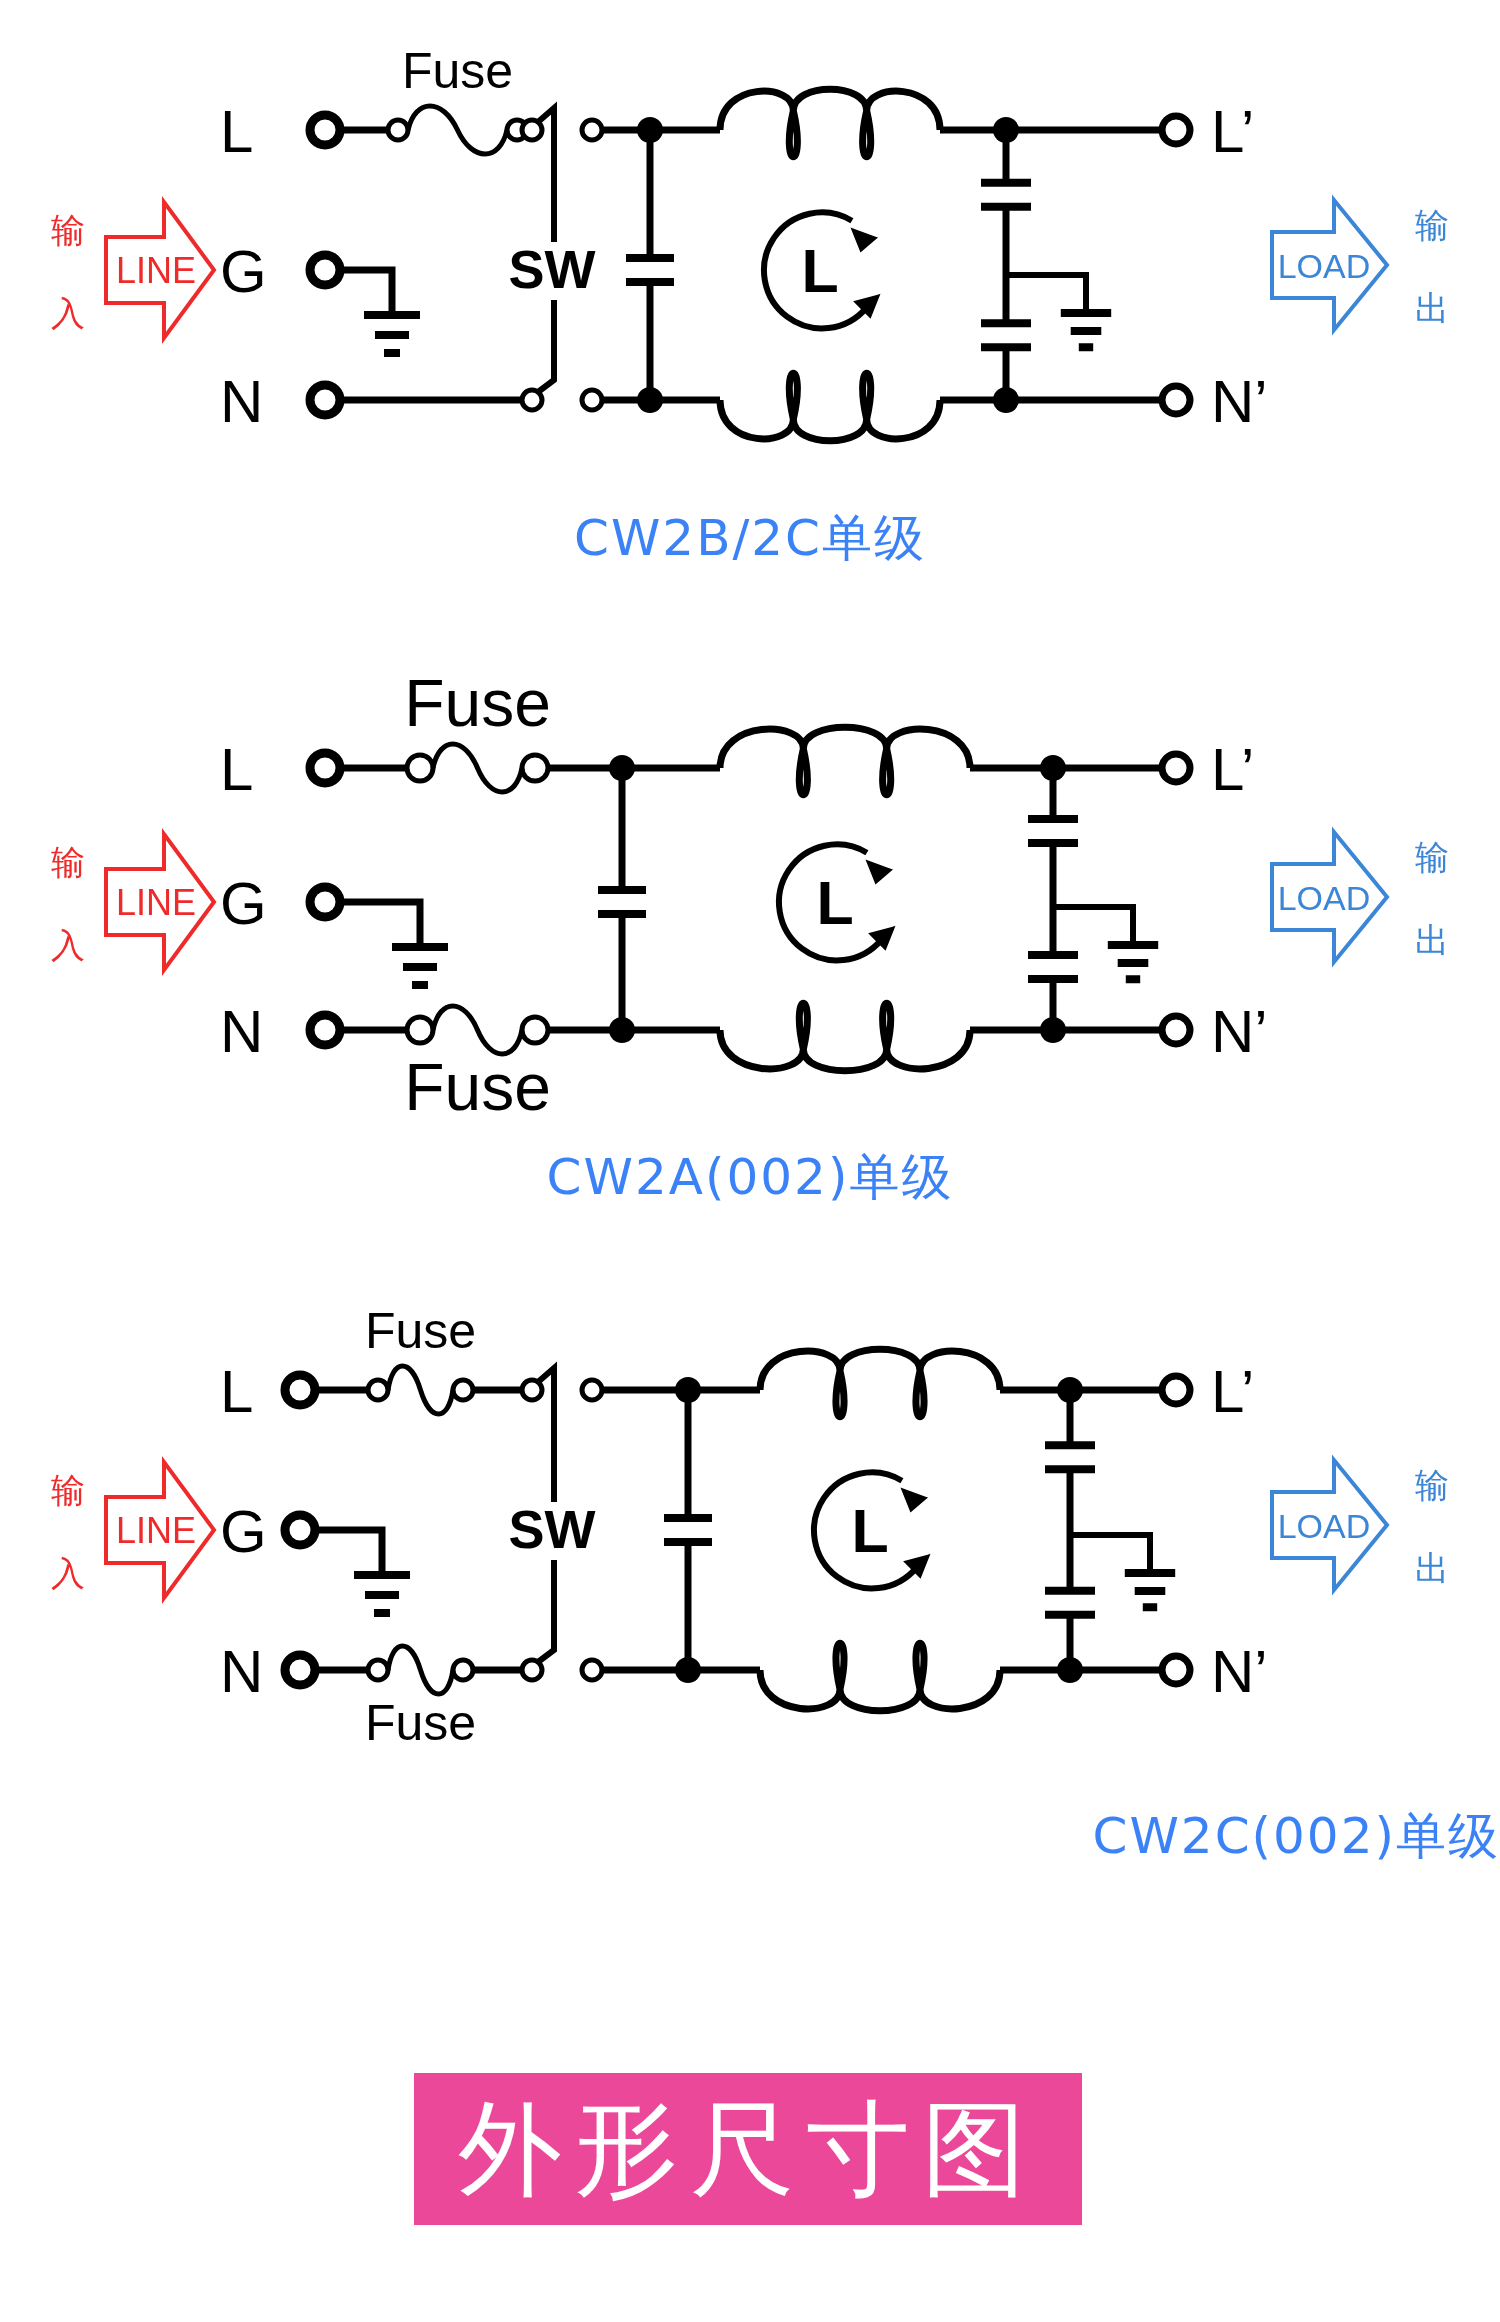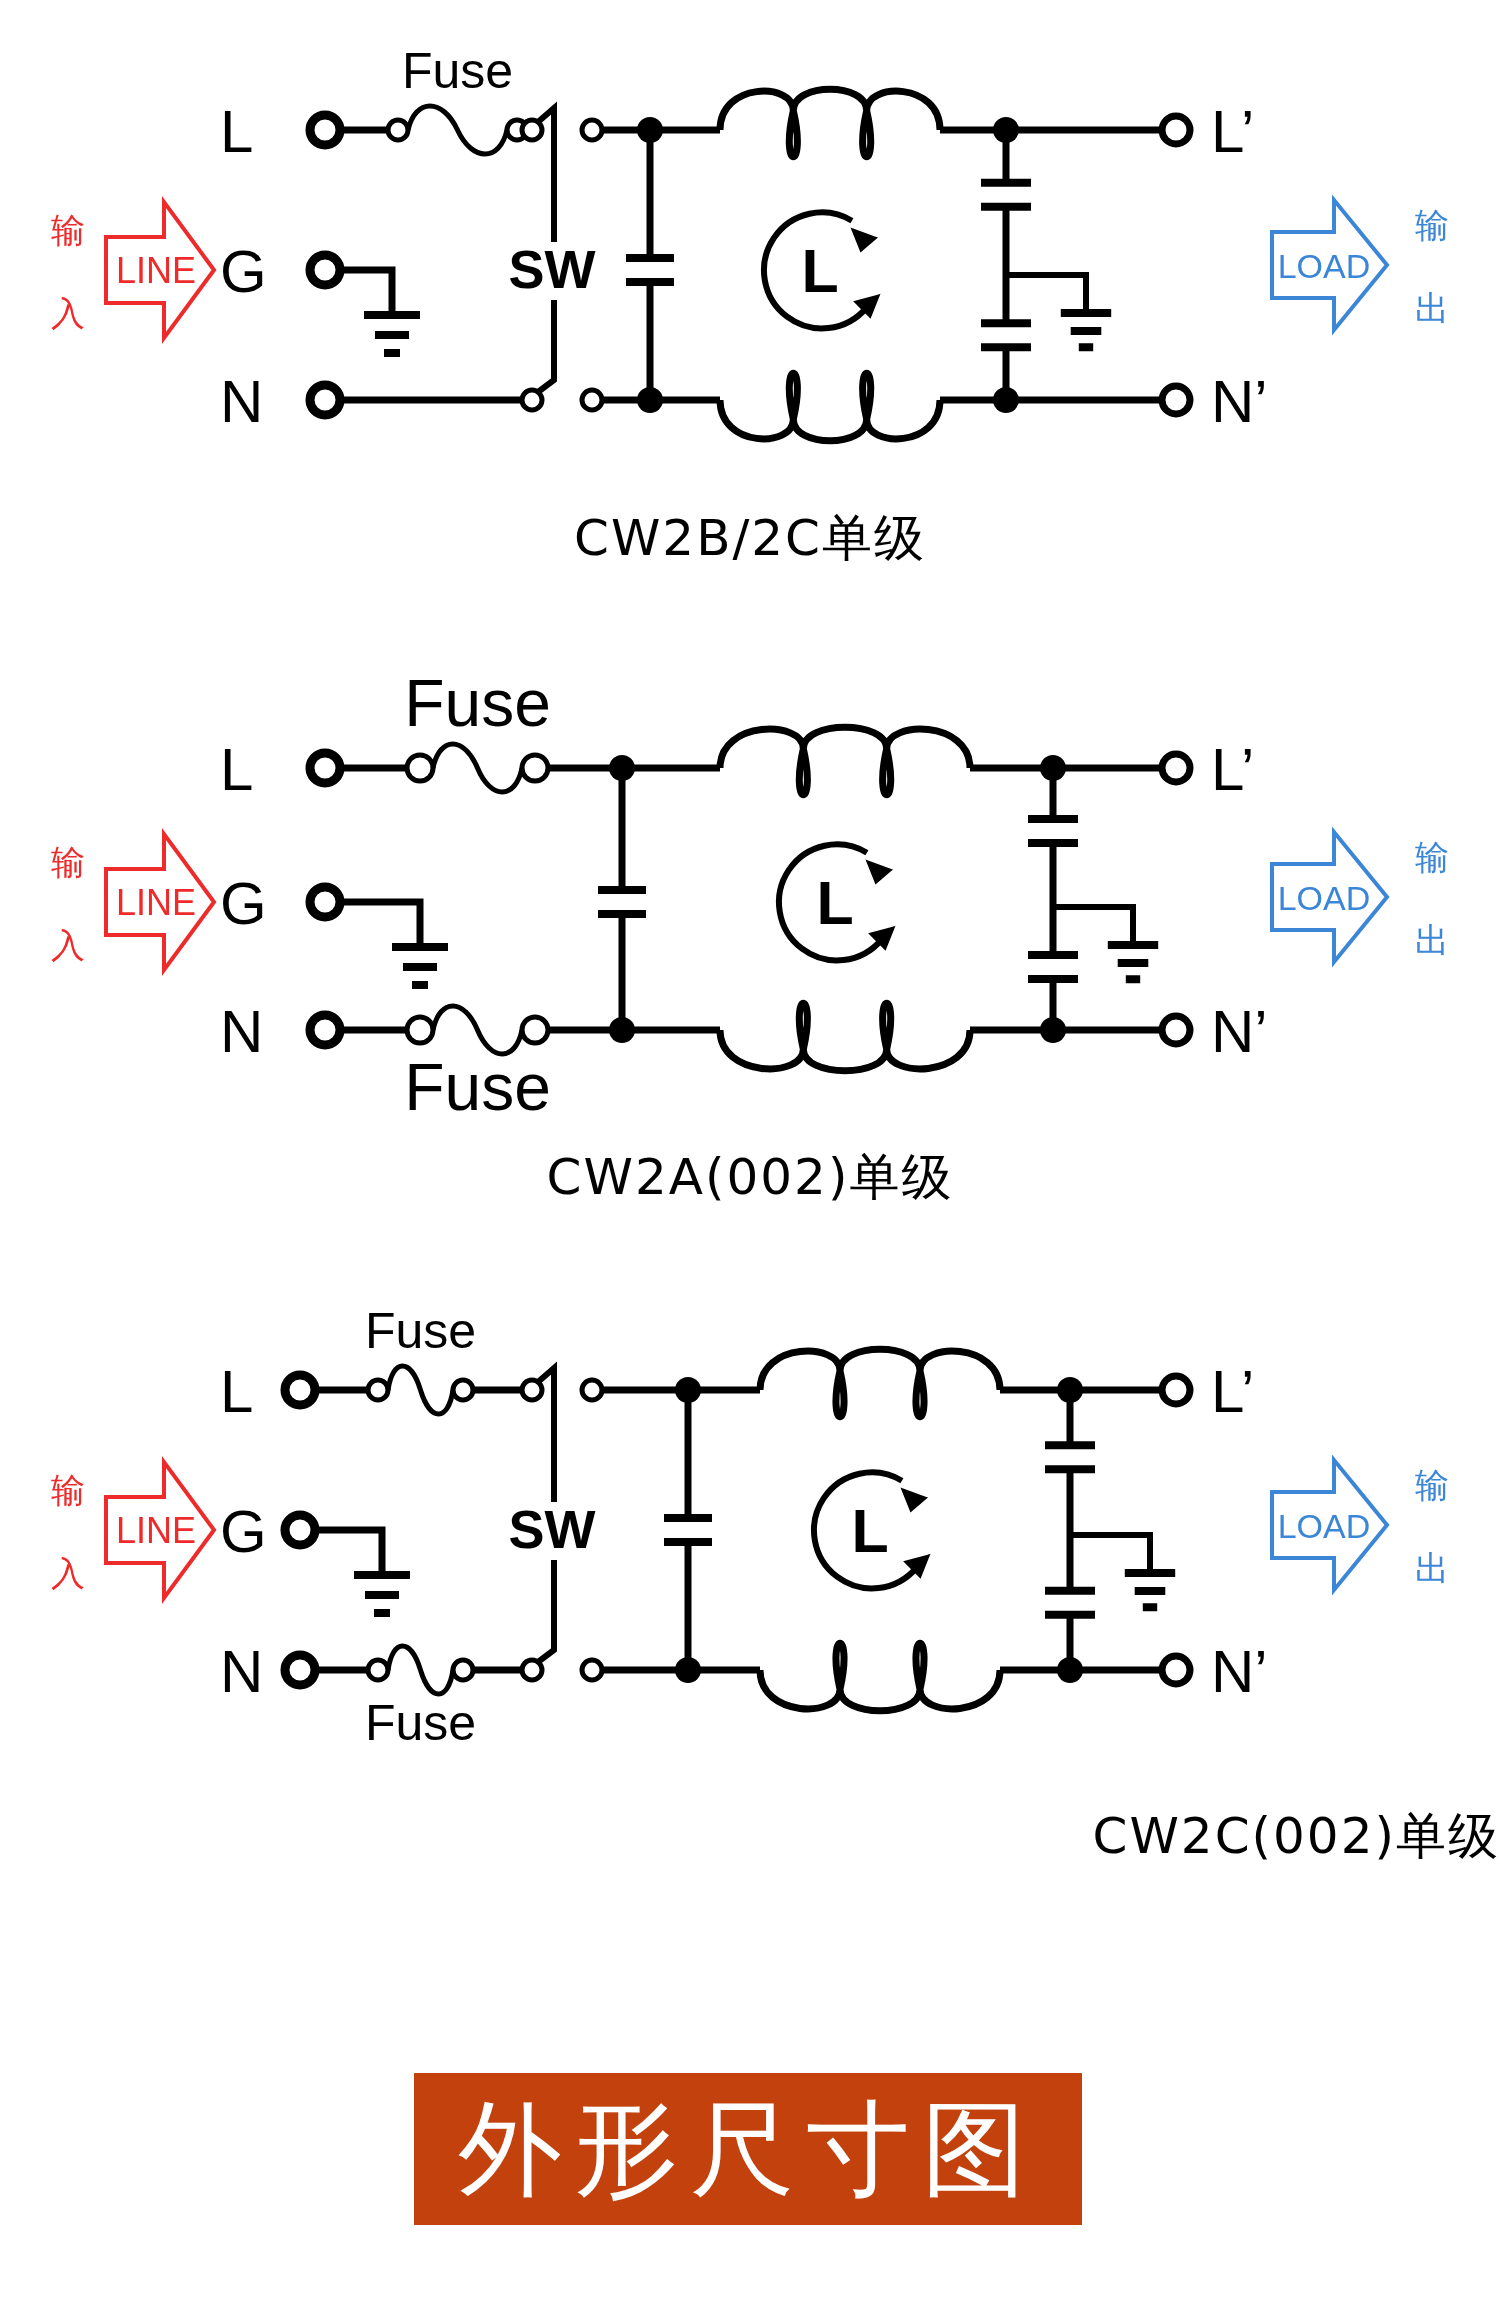--- a/index.html
+++ b/index.html
@@ -1,23 +1,23 @@
 <!DOCTYPE html>
 <html><head>
 <meta charset="utf-8">
 <style>
   html, body { margin: 0; padding: 0; background: #ffffff; }
   body { width: 1500px; height: 2322px; position: relative; overflow: hidden;
          font-family: "DejaVu Sans", "Liberation Sans", sans-serif; }
   .diagram { position: absolute; left: 0; width: 1500px; }
   .diagram svg { position: absolute; left: 0; top: 0; }
   .caption { position: absolute; left: 0; width: 1500px; text-align: center;
-             font-size: 50px; color: #000000; letter-spacing: 2px; }
+             font-size: 50px; color: #3b82f6; letter-spacing: 2px; }
   .banner { position: absolute; left: 414px; top: 2073px; width: 668px; height: 152px;
-            background: #c2410c; color: #ffffff; font-size: 104px; text-align: center;
+            background: #ec4899; color: #ffffff; font-size: 104px; text-align: center;
             line-height: 152px; letter-spacing: 12px; }
   svg text { font-family: "Liberation Sans", "DejaVu Sans", sans-serif; }
 </style>
 </head>
 <body>
 
 <div class="diagram" style="top:0; height:600px;">
   <svg id="svg0" width="1500" height="600">
       <path d="M106,237 L164,237 L164,202 L214,270 L164,338 L164,303 L106,303 Z" fill="#fff" stroke="#ee2a2a" stroke-width="4"></path>
       <text x="156" y="283" font-size="36" font-weight="normal" fill="#ee2a2a" text-anchor="middle">LINE</text>

